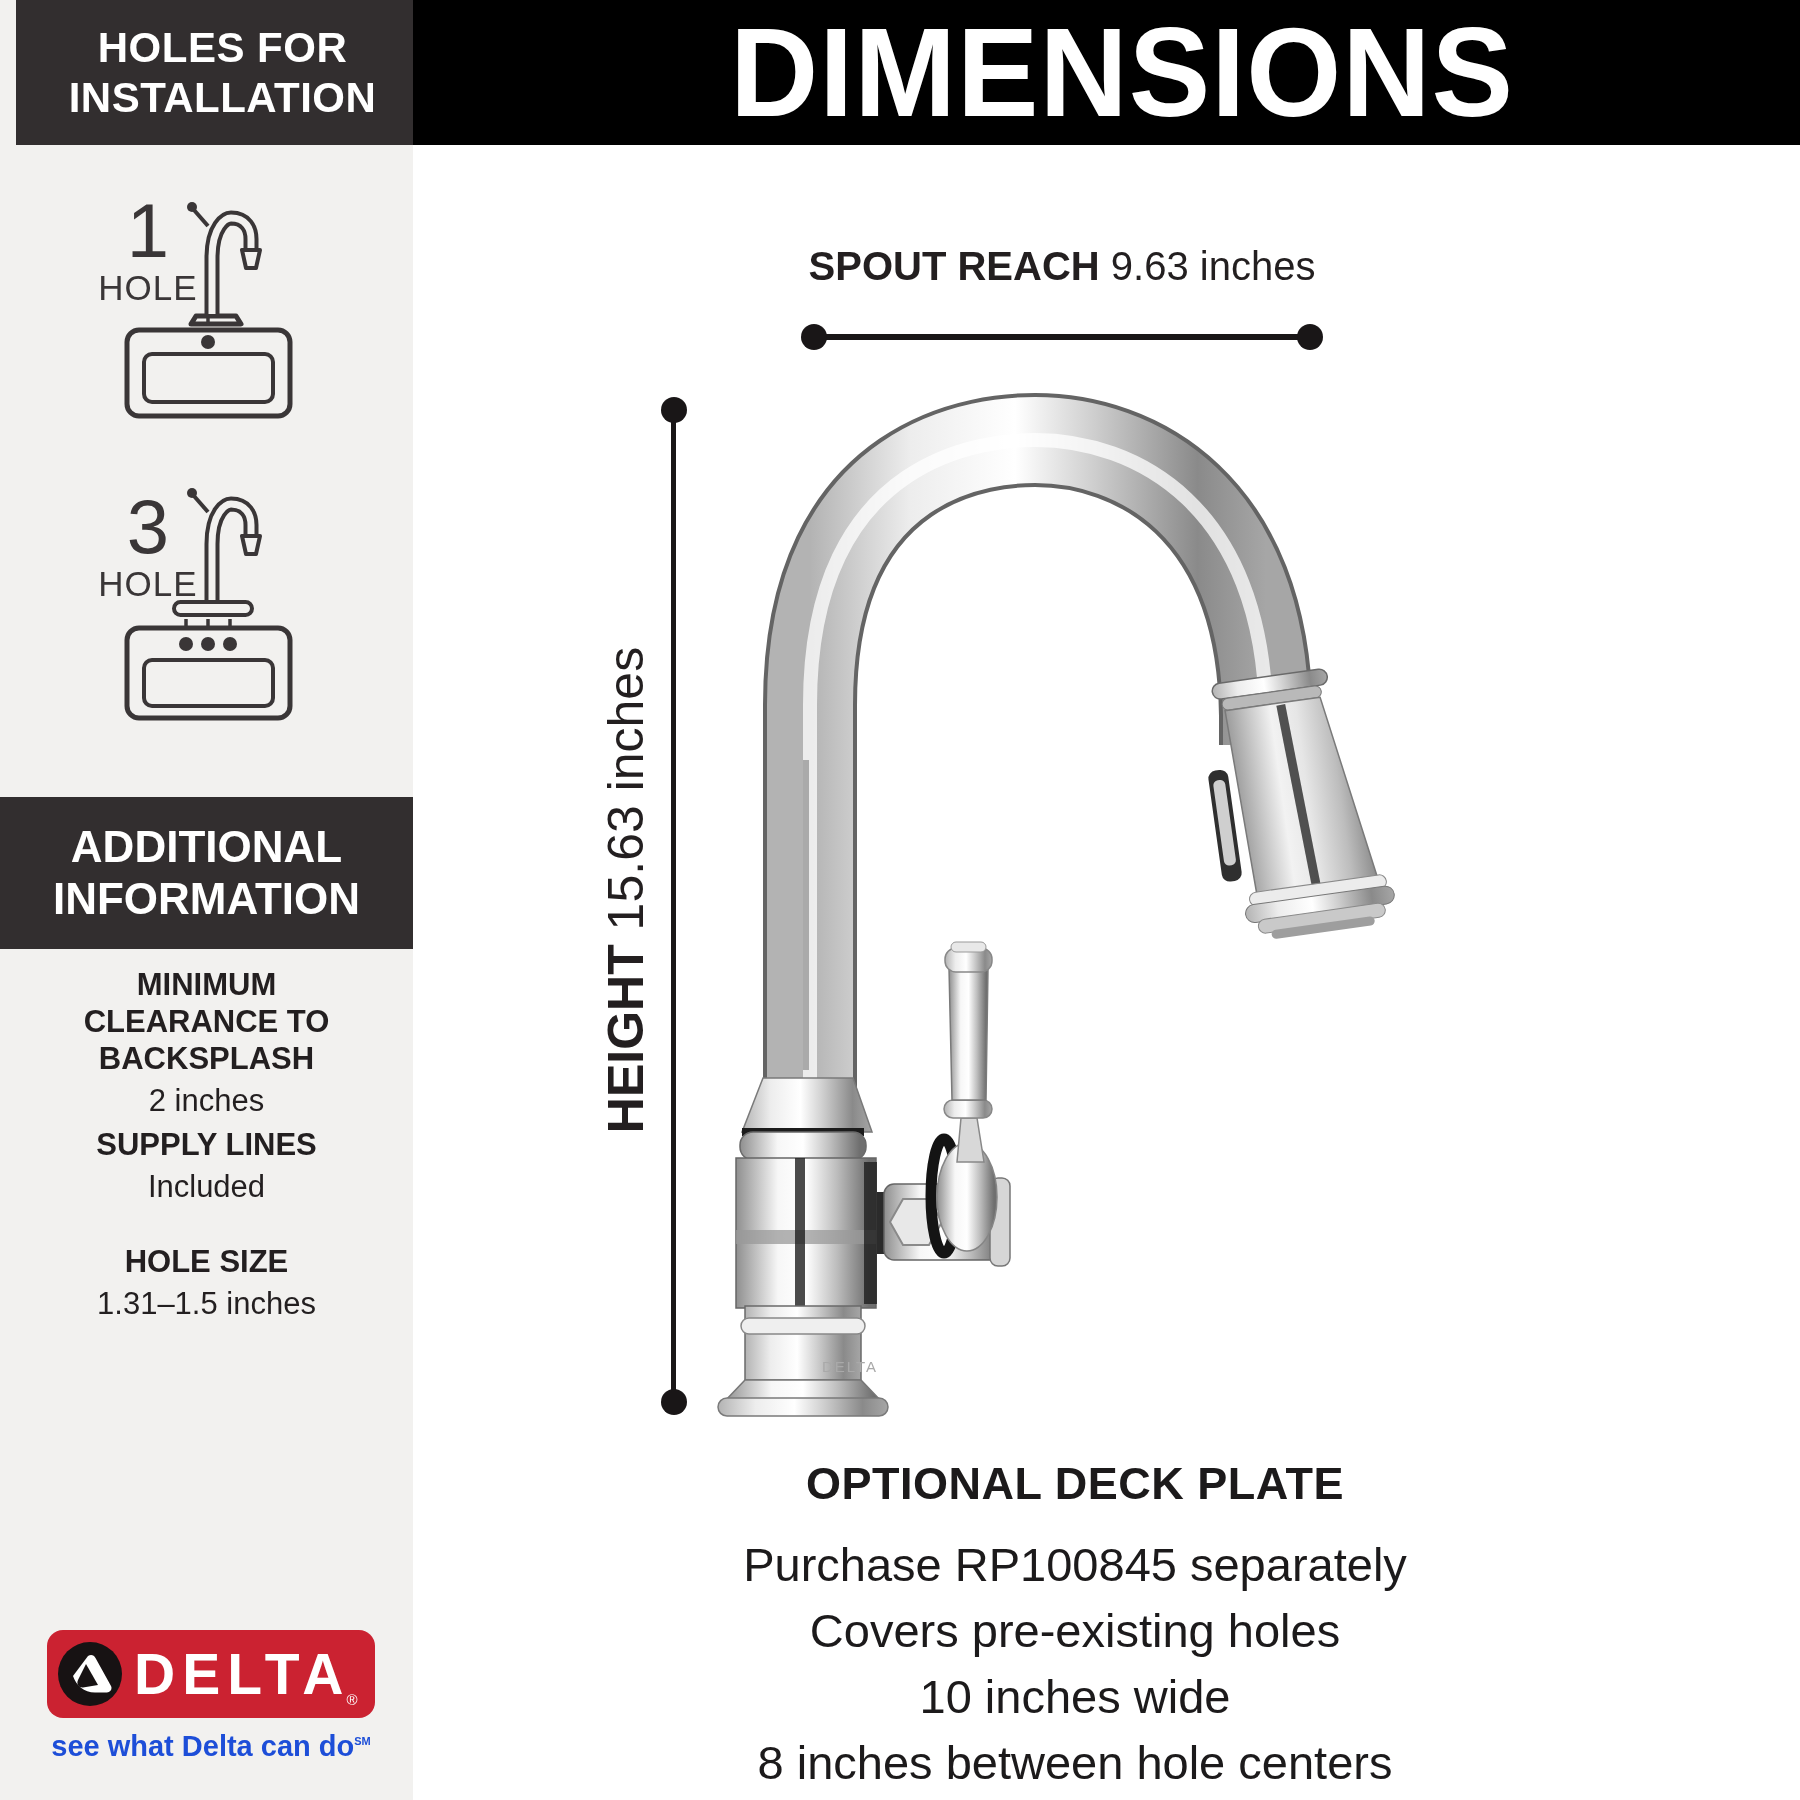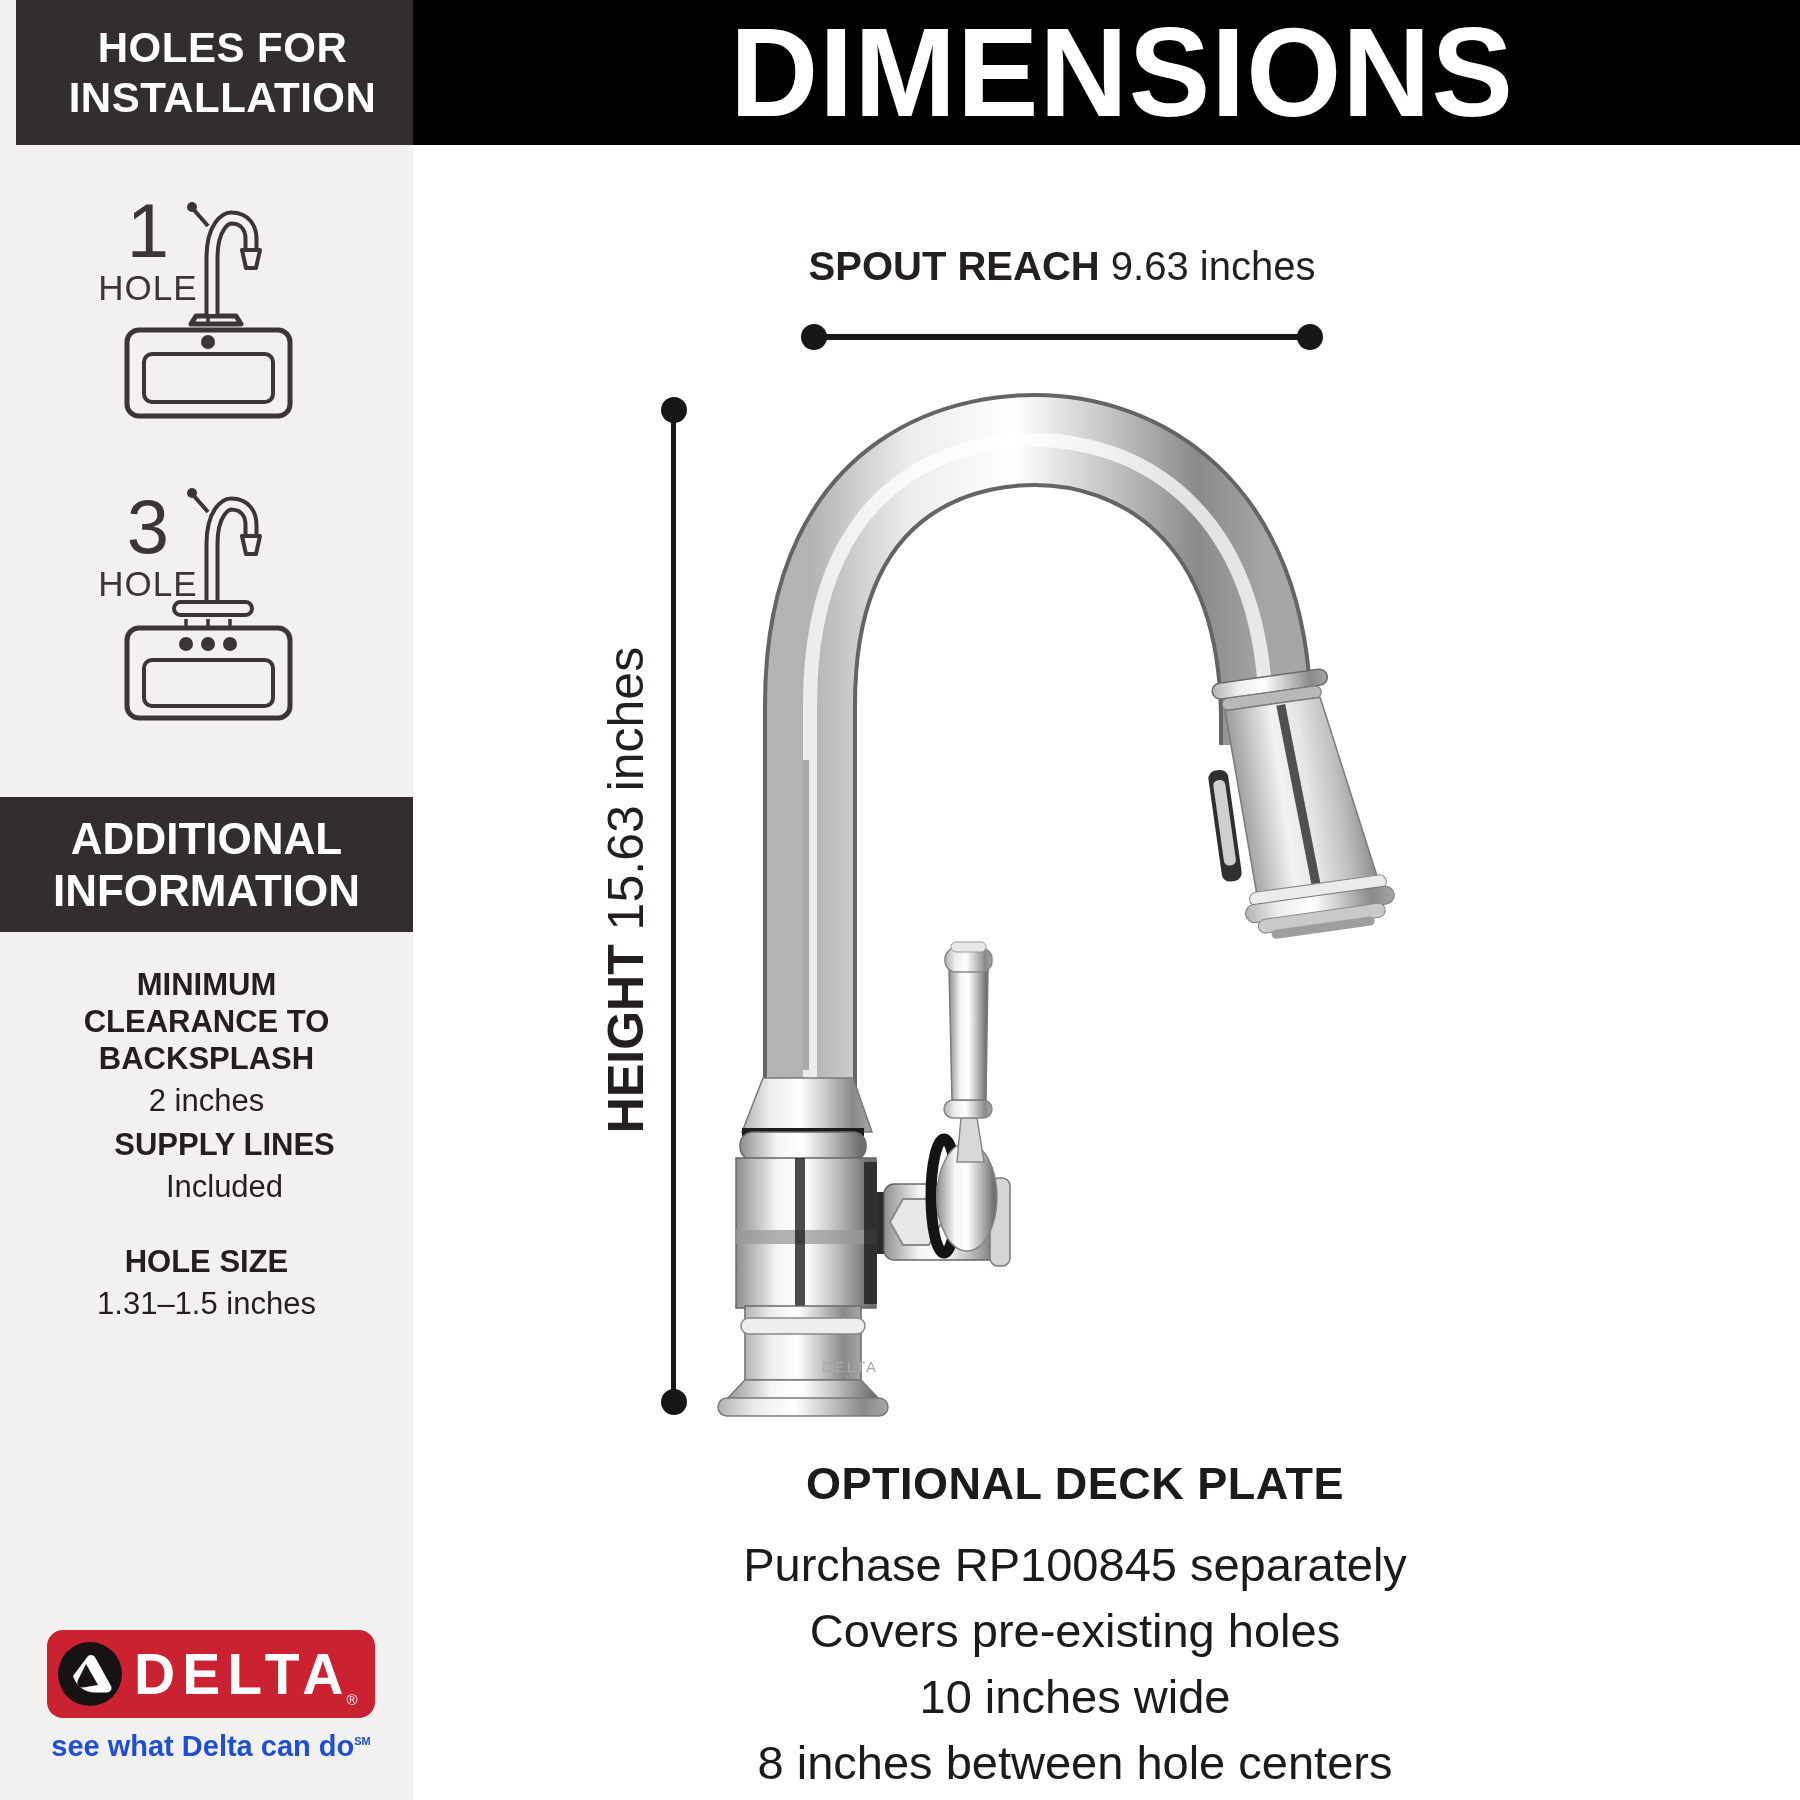--- a/index.html
+++ b/index.html
@@ -5,21 +5,21 @@
   html,body{margin:0;padding:0;background:#ffffff;}
   #page{position:relative;width:1800px;height:1800px;background:#ffffff;overflow:hidden;
         font-family:"Liberation Sans", sans-serif;color:#231f20;}
   .abs{position:absolute;}
 
   
   #sidebar{left:0;top:0;width:413px;height:1800px;background:#f2f1ef;}
   .band{background:#322e2f;color:#ffffff;width:413px;display:flex;align-items:center;justify-content:center;text-align:center;}
   #side-header{left:16px;top:0;height:145px;font-size:42px;line-height:50px;font-weight:bold;letter-spacing:.5px;}
   #side-header .inner{width:360px;}
-  #add-header{left:0;top:797px;height:135px;font-size:44px;line-height:52px;font-weight:bold;}
+  #add-header{left:0;top:797px;height:152px;font-size:44px;line-height:52px;font-weight:bold;}
   #add-header .inner{width:330px;}
 
   .hole-num{font-size:76px;font-weight:500;line-height:62px;color:#3a3637;text-align:center;}
   .hole-word{font-size:35px;font-weight:400;letter-spacing:1px;color:#3a3637;text-align:center;margin-top:6px;}
 
   .spec{left:0;width:413px;text-align:center;color:#231f20;}
   .spec .spec-label{font-size:31px;font-weight:bold;line-height:37px;width:340px;margin:0 auto;}
   .spec .spec-value{font-size:31px;font-weight:400;line-height:37px;margin-top:5px;}
 
   
@@ -116,21 +116,21 @@
     </svg>
 
     <div id="add-header" class="abs band">
       <div class="inner">ADDITIONAL INFORMATION</div>
     </div>
 
     <div class="abs spec" style="top:966px;">
       <div class="spec-label">MINIMUM CLEARANCE TO BACKSPLASH</div>
       <div class="spec-value">2 inches</div>
     </div>
-    <div class="abs spec" style="top:1126px;padding-left:18px;">
+    <div class="abs spec" style="top:1126px;">
       <div class="spec-label">SUPPLY LINES</div>
       <div class="spec-value">Included</div>
     </div>
     <div class="abs spec" style="top:1243px;">
       <div class="spec-label">HOLE SIZE</div>
       <div class="spec-value">1.31–1.5 inches</div>
     </div>
 
     <div id="delta-logo" class="abs">
       <div id="delta-circle">

